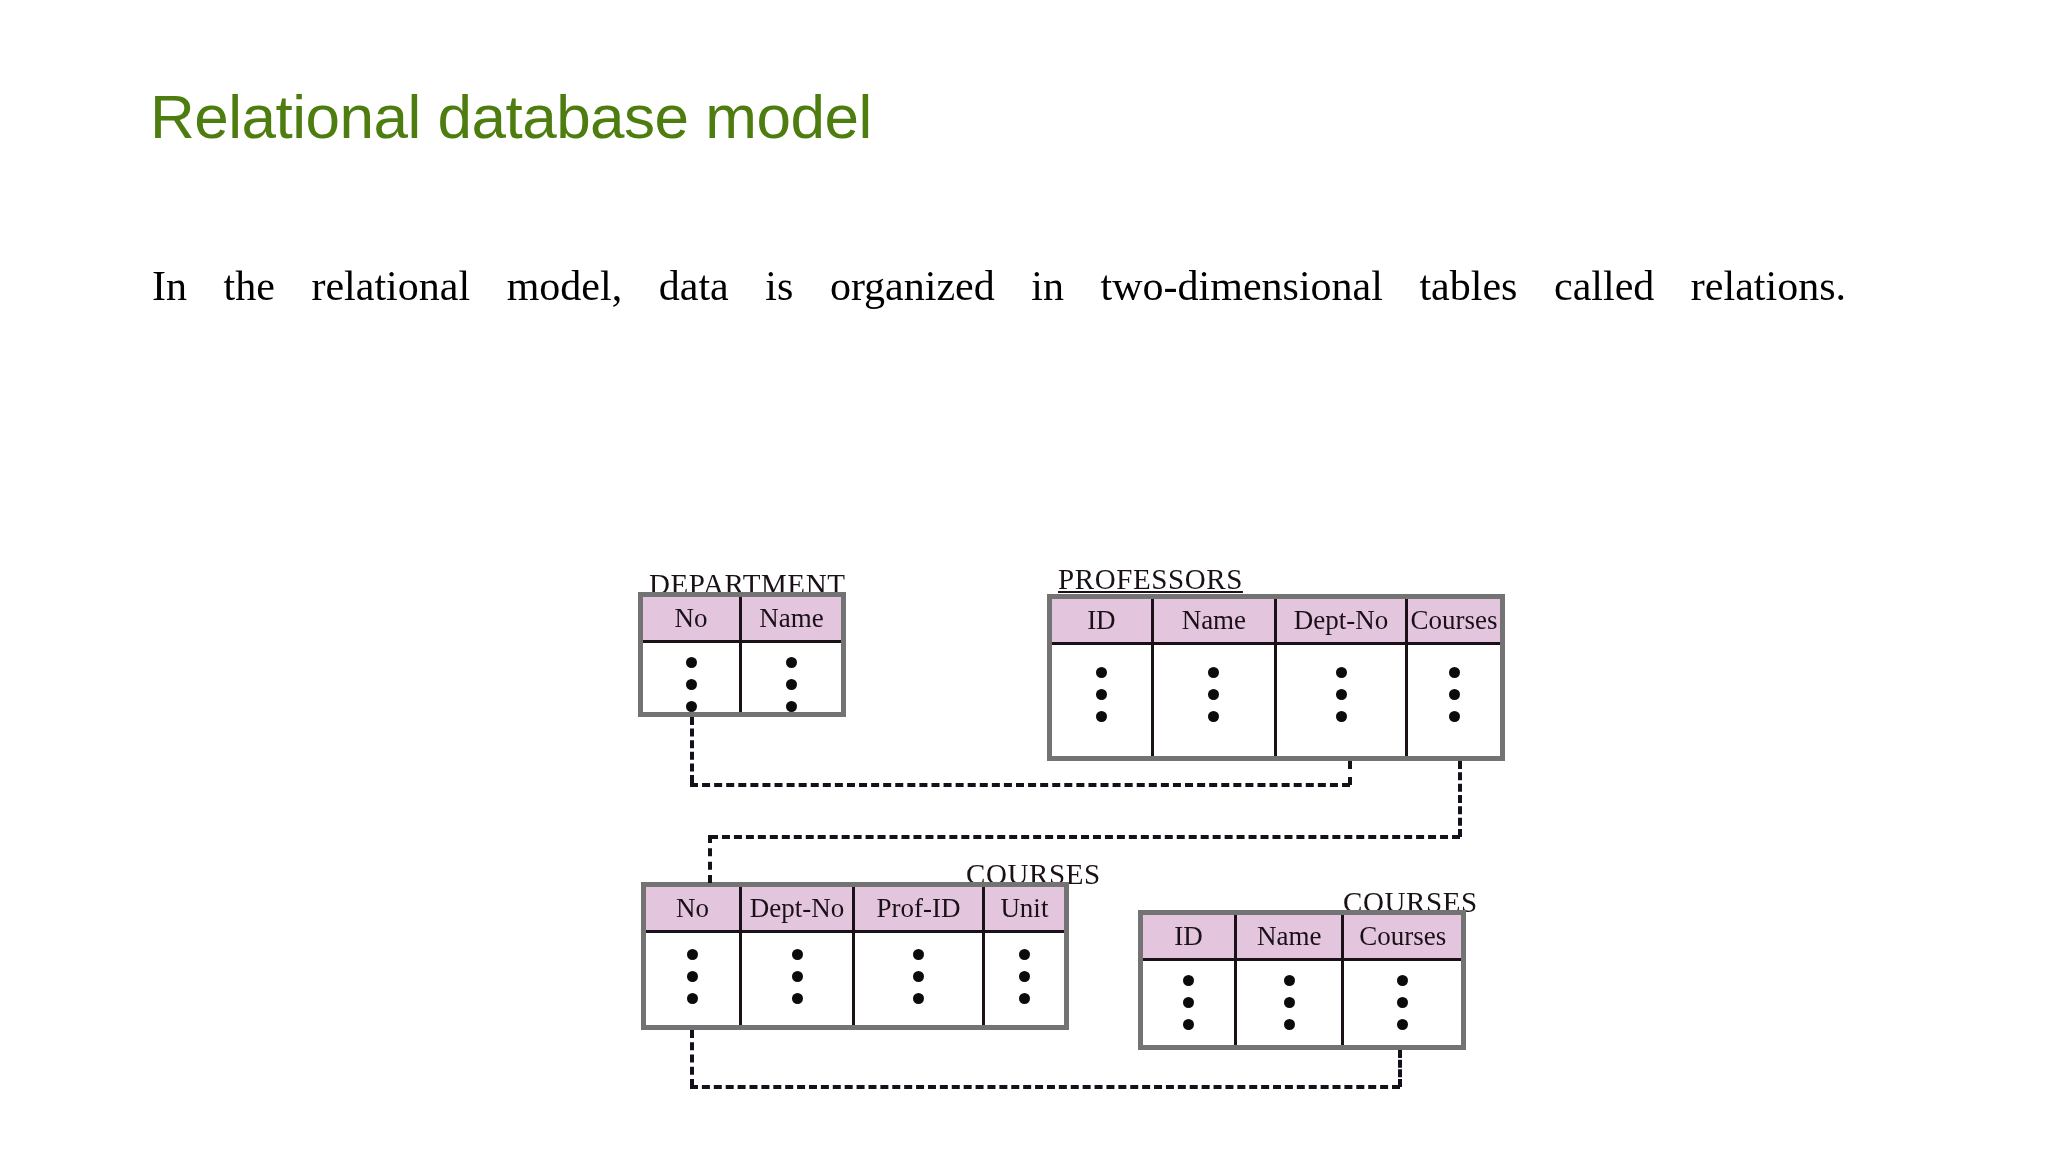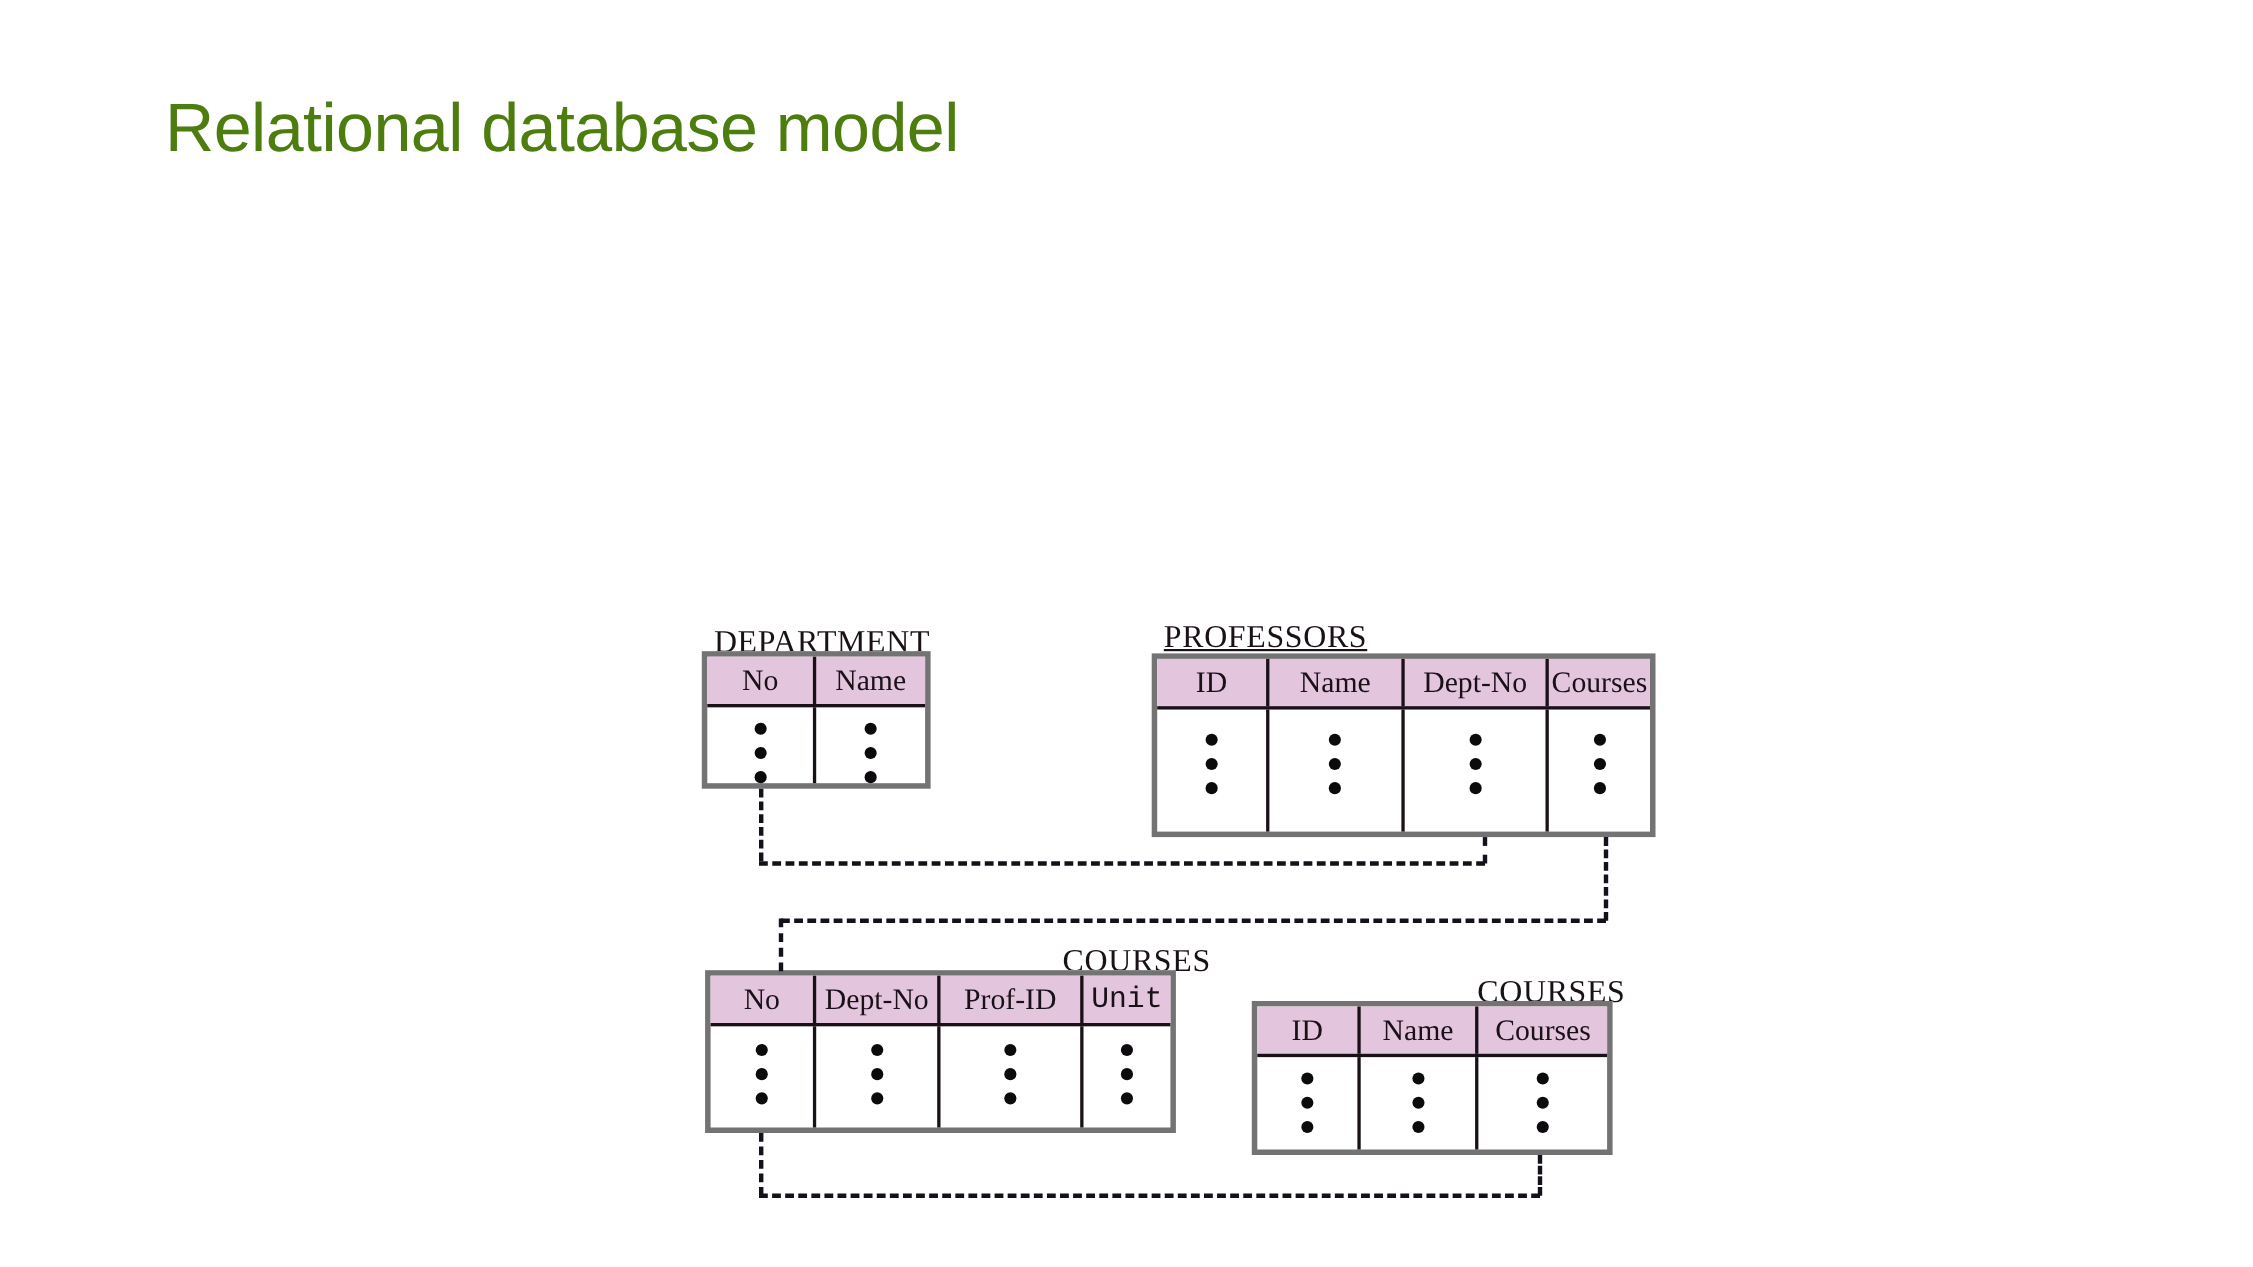--- a/index.html
+++ b/index.html
@@ -118,20 +118,21 @@
     height:0;
   }
 </style>
 </head>
 <body>
 
 <div class="slide">
 
   <div class="title">Relational database model</div>
 
+  <div class="body-text">In the relational model, data is organized in two-dimensional tables called relations.</div>
 
   <div class="diagram">
 
     <div class="erd-caption" style="left:649px; top:568px;">DEPARTMENT</div>
 
     <div class="erd-table" style="left:638px; top:592px; width:208px; height:125px;">
       <div class="erd-head">
         <div class="cell" style="width:104px;">No</div>
         <div class="cell" style="width:104px;">Name</div>
       </div>
@@ -182,21 +183,21 @@
       </div>
     </div>
 
     <div class="erd-caption" style="left:966px; top:858px;">COURSES</div>
 
     <div class="erd-table" style="left:641px; top:882px; width:428px; height:148px;">
       <div class="erd-head">
         <div class="cell" style="width:97px;">No</div>
         <div class="cell" style="width:114px;">Dept-No</div>
         <div class="cell" style="width:131px;">Prof-ID</div>
-        <div class="cell" style="width:80px;font-family:Liberation Mono, monospace;">Unit</div>
+        <div class="cell" style="width:80px;">Unit</div>
       </div>
       <div class="erd-body">
         <div class="cell" style="width:97px;padding-top:16px;">
           <span class="dot"></span>
           <span class="dot"></span>
           <span class="dot"></span>
         </div>
         <div class="cell" style="width:114px;padding-top:16px;">
           <span class="dot"></span>
           <span class="dot"></span>

